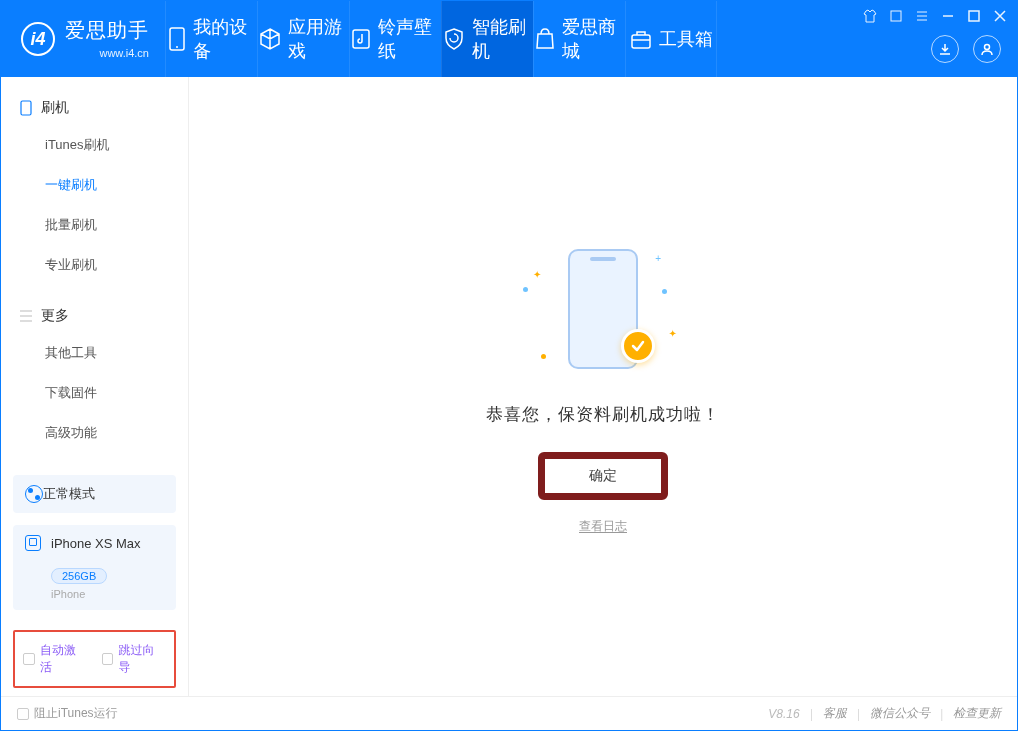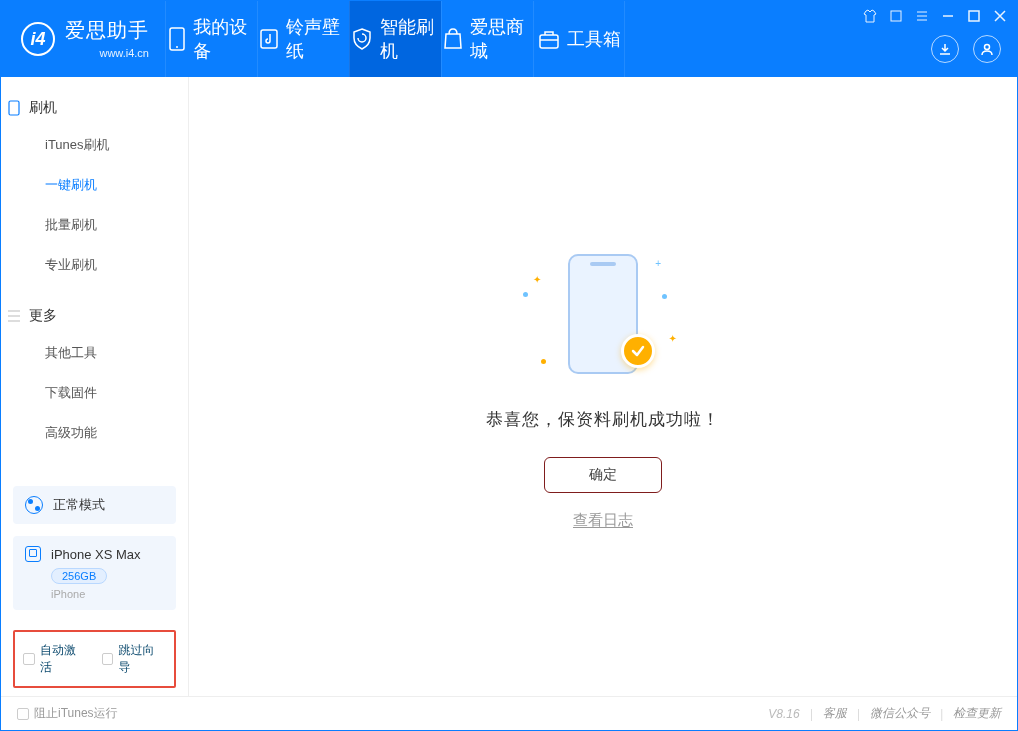--- a/index.html
+++ b/index.html
@@ -16,51 +16,51 @@
 .tab:last-child { border-right: 1px solid rgba(255,255,255,0.1); }
 .tab.active { background: #0066e0; }
 .tab-icon { width: 24px; height: 24px; display: flex; align-items: center; justify-content: center; }
 .titlebar-icons { position: absolute; right: 10px; top: 8px; display: flex; gap: 12px; align-items: center; }
 .titlebar-icons .tb { width: 14px; height: 14px; cursor: pointer; opacity: 0.9; display:flex; align-items:center; justify-content:center;}
 .header-right { position: absolute; right: 16px; bottom: 14px; display: flex; gap: 14px; align-items: center; }
 .hr-circle { width: 28px; height: 28px; border: 1.5px solid rgba(255,255,255,0.7); border-radius: 50%; display: flex; align-items: center; justify-content: center; cursor: pointer; }
 .body { flex: 1; display: flex; overflow: hidden; }
 .sidebar { width: 188px; background: #fff; border-right: 1px solid #eee; display: flex; flex-direction: column; }
 .side-section { padding-top: 14px; }
-.side-header { display: flex; align-items: center; gap: 8px; padding: 8px 6px; font-size: 14px; color: #333; font-weight: 500; }
+.side-header { display: flex; align-items: center; gap: 8px; padding: 8px 18px; font-size: 14px; color: #333; font-weight: 500; }
 .side-header .sh-icon { width: 14px; height: 14px; display:flex; align-items:center; justify-content:center; }
 .side-item { padding: 11px 18px 11px 44px; font-size: 13px; color: #555; cursor: pointer; }
 .side-item.active { color: #0a7eff; }
 .side-spacer { flex: 1; }
-.mode-box { margin: 6px 12px; background: #f1f6fd; border-radius: 4px; padding: 10px 12px; display: flex; align-items: center; gap: 10px; font-size: 13px; color: #333; }
+.mode-box { margin: 6px 12px; background: #f1f6fd; border-radius: 4px; padding: 10px 12px; display: flex; align-items: center; font-size: 13px; color: #333; }
 .mode-icon { width: 18px; height: 18px; border: 1.5px solid #0a7eff; border-radius: 50%; position: relative; }
 .mode-icon::before, .mode-icon::after { content:''; position:absolute; width:5px; height:5px; background:#0a7eff; border-radius:50%; }
 .mode-icon::before { top:2px; left:2px; }
 .mode-icon::after { bottom:2px; right:2px; }
 .device-box { margin: 6px 12px 12px; background: #f1f6fd; border-radius: 4px; padding: 10px 12px; }
 .device-row { display: flex; align-items: center; gap: 10px; font-size: 13px; color: #333; font-weight: 500; }
 .dev-icon { width: 16px; height: 16px; border: 1.5px solid #0a7eff; border-radius: 3px; position:relative;}
 .dev-icon::after{content:''; position:absolute; left:3px; right:3px; top:2px; bottom:4px; border:1px solid #0a7eff; border-radius:1px;}
-.badge { display: inline-block; background: #e3efff; color: #0a7eff; border: 1px solid #b9d8ff; border-radius: 10px; padding: 1px 10px; font-size: 11px; margin-top: 6px; margin-left: 26px; }
+.badge { display: inline-block; background: #e3efff; color: #0a7eff; border: 1px solid #b9d8ff; border-radius: 10px; padding: 1px 10px; font-size: 11px; margin-top: 17px; margin-left: 26px; }
 .dev-sub { font-size: 11px; color: #aaa; margin-left: 26px; margin-top: 4px; }
-.highlight-box { margin: 8px 12px; border: 2px solid #e74c3c; border-radius: 2px; padding: 10px 8px; display: flex; gap: 14px; font-size: 12px; color: #0c4a6e; }
+.highlight-box { margin: 8px 12px; border: 2px solid #e74c3c; border-radius: 2px; padding: 10px 8px; display: flex; gap: 14px; font-size: 12px; color: #8b5cf6; }
 .chk { display: flex; align-items: center; gap: 5px; cursor: pointer; }
 .chk-box { width: 12px; height: 12px; border: 1px solid #ccc; border-radius: 2px; }
 .main { flex: 1; display: flex; flex-direction: column; align-items: center; justify-content: center; position: relative; }
 .illustration { position: relative; width: 160px; height: 140px; display:flex; align-items:center; justify-content:center;}
 .phone { width: 70px; height: 120px; border: 2.5px solid #a9caf3; border-radius: 10px; background: #eaf3ff; position: relative; }
 .phone::before { content:''; position:absolute; top:6px; left:50%; transform:translateX(-50%); width:26px; height:4px; background:#a9caf3; border-radius:3px;}
 .chk-circle { position: absolute; right: 28px; bottom: 16px; width: 34px; height: 34px; background: #ffb000; border: 3px solid #fff; border-radius: 50%; display:flex; align-items:center; justify-content:center; box-shadow: 0 2px 6px rgba(255,176,0,0.4);}
 .sparkle { position:absolute; font-size:10px; color:#ffb000;}
 .s1{top:30px; left:10px;} .s2{top:14px; right:22px; color:#6fc3ff;} .s3{bottom:40px; right:6px;}
 .dot{position:absolute; width:5px; height:5px; border-radius:50%;}
 .d1{background:#6fc3ff; top:48px; left:0;} .d2{background:#ffb000; bottom:20px; left:18px;} .d3{background:#6fc3ff; top:50px; right:16px;}
 .success-text { font-size: 17px; color: #333; margin-top: 24px; letter-spacing: 1px; }
-.ok-btn { margin-top: 26px; border: 1px solid #7f1d1d; background: #fff; padding: 8px 44px; font-size: 14px; color: #444; cursor: pointer; border-radius: 6px; }
-.log-link { margin-top: 18px; font-size: 15px; color: #999; cursor: pointer; text-decoration: underline; text-underline-offset: 2px;}
+.ok-btn { margin-top: 26px; border: 7px solid #7f1d1d; background: #fff; padding: 8px 44px; font-size: 14px; color: #444; cursor: pointer; border-radius: 6px; }
+.log-link { margin-top: 18px; font-size: 12px; color: #999; cursor: pointer; text-decoration: underline; text-underline-offset: 2px;}
 .footer { height: 34px; border-top: 1px solid #eee; display: flex; align-items: center; padding: 0 16px; font-size: 12px; color: #999; gap: 32px; }
 .footer .chk { color: #999; }
 .footer-spacer { flex: 1; }
 .footer-right { display: flex; align-items: center; gap: 10px; color: #999; }
 .footer-right .divider { color: #ddd; }
 .footer-right span { cursor: pointer; font-style: italic; }
 .ver { color: #bbb; }
 svg { display: block; }
 </style>
 </head>
@@ -77,20 +77,28 @@
     </div>
     <div class="tabs">
       <div class="tab">
         <span class="tab-icon">
             <svg width="20" height="24" viewBox="0 0 20 24">
               <rect x="3" y="1" width="14" height="22" rx="2" fill="none" stroke="#fff" stroke-width="1.5"></rect>
               <circle cx="10" cy="20" r="1" fill="#fff"></circle>
             </svg>
           </span>
         <span>我的设备</span>
+      </div>
+      <div class="tab">
+        <span class="tab-icon">
+            <svg width="24" height="24" viewBox="0 0 24 24">
+              <path d="M12 2 L21 7 L21 17 L12 22 L3 17 L3 7 Z M12 2 L12 12 M3 7 L12 12 L21 7 M12 12 L12 22" fill="none" stroke="#fff" stroke-width="1.5"></path>
+            </svg>
+          </span>
+        <span>应用游戏</span>
       </div>
       <div class="tab">
         <span class="tab-icon">
             <svg width="22" height="22" viewBox="0 0 22 22">
               <rect x="3" y="2" width="16" height="18" rx="2" fill="none" stroke="#fff" stroke-width="1.5"></rect>
               <path d="M12 6 L12 13 A2 2 0 1 1 10 11" fill="none" stroke="#fff" stroke-width="1.5"></path>
             </svg>
           </span>
         <span>铃声壁纸</span>
       </div>

